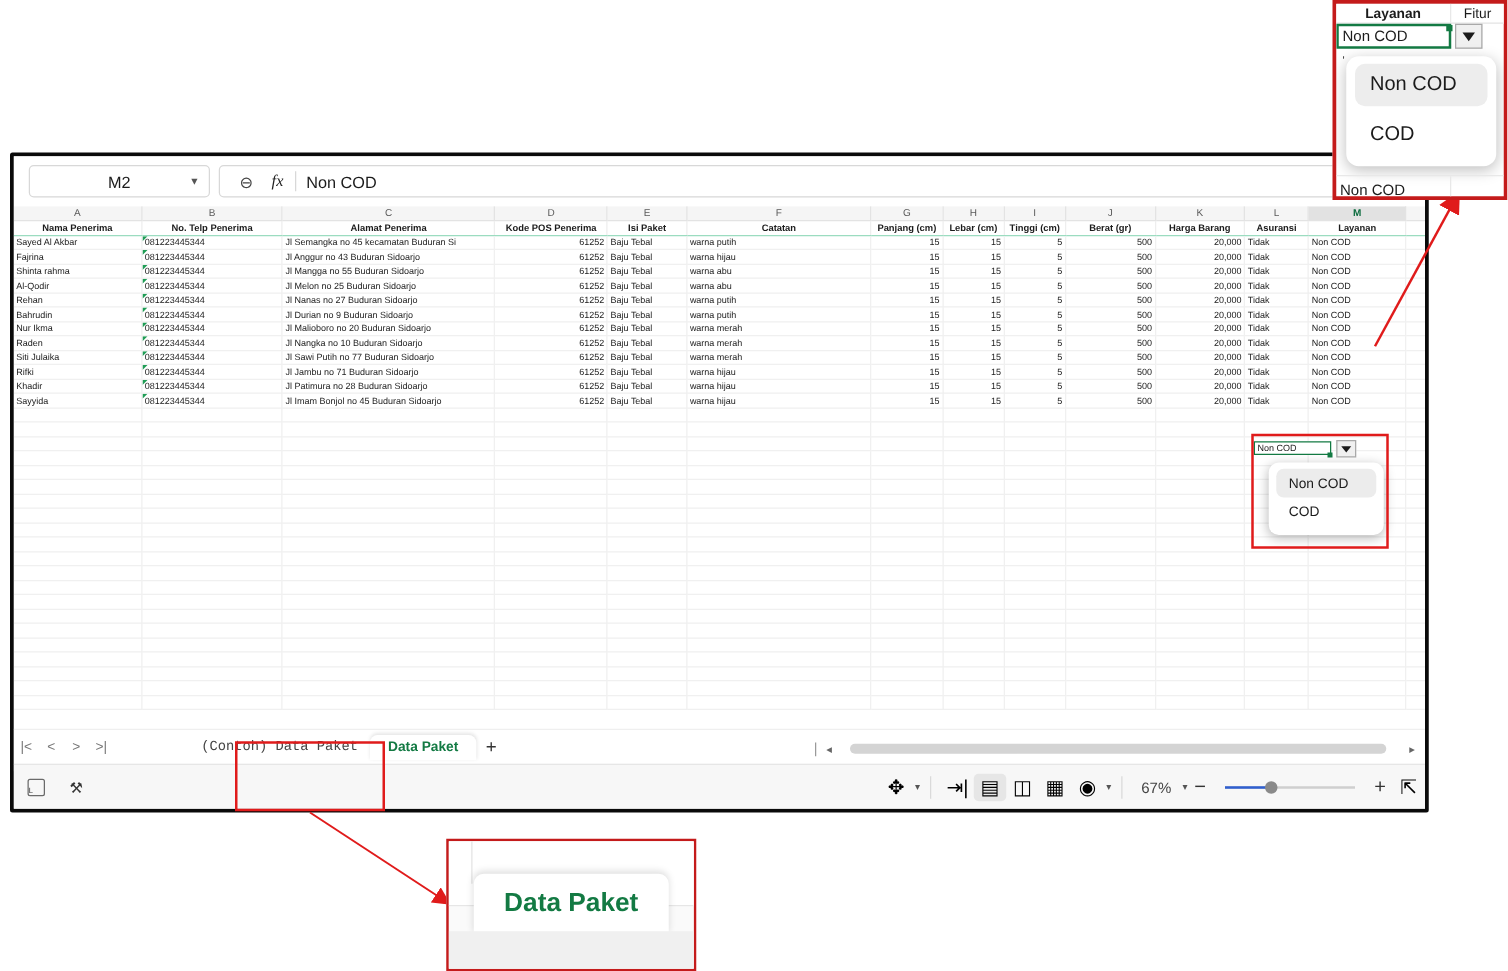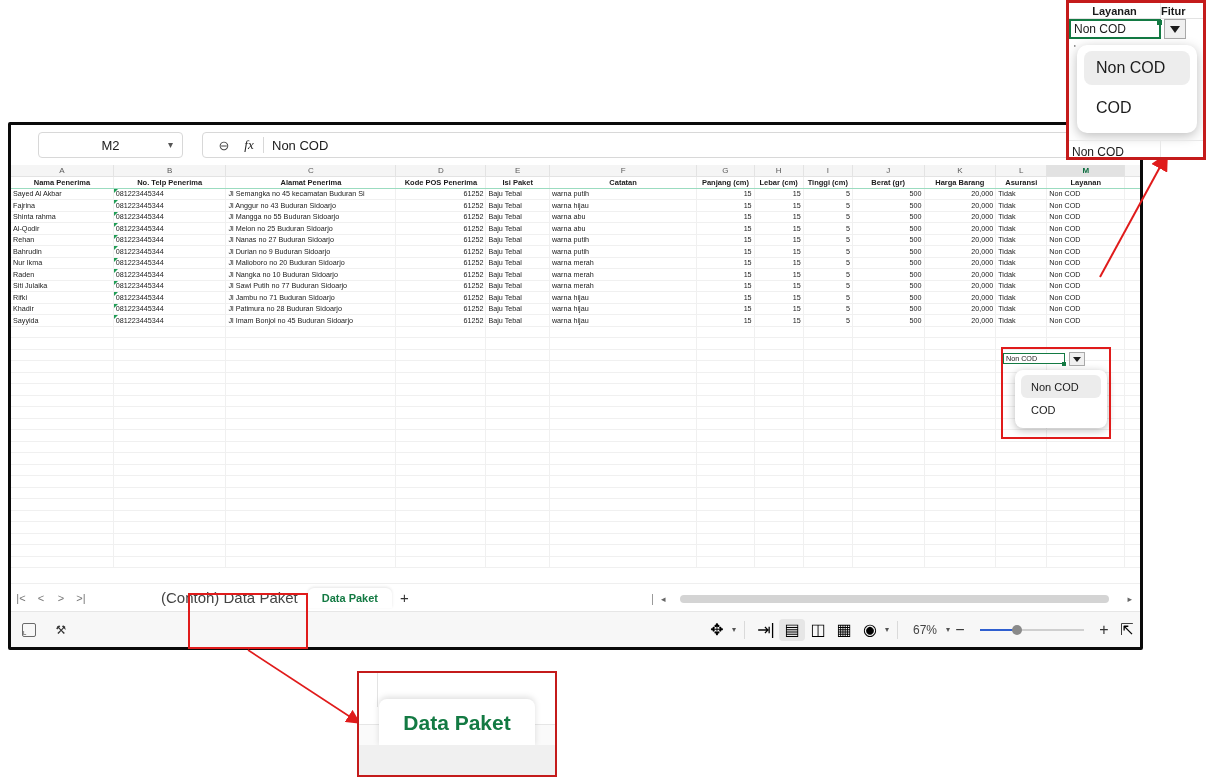--- a/index.html
+++ b/index.html
@@ -18,21 +18,21 @@
     width: 1135px; height: 528px;
     background: #ffffff;
     border: 3px solid #0a0a0a;
     border-radius: 2px;
     overflow: hidden;
   }
 
   
   #formula-row {
     position: relative; height: 40px; background: #ffffff;
-    display: flex; align-items: center; padding: 0 21px; gap: 12px;
+    display: flex; align-items: center; padding: 0 6px;
   }
   #name-box {
     width: 145px; height: 26px; margin-left: 6px;
     border: 1px solid #d8d8d8; border-radius: 4px; background:#fff;
     display: flex; align-items: center; justify-content: center;
     position: relative; font-size: 13px; color: #1b1b1b;
   }
   #name-box .nb-chev {
     position: absolute; right: 9px; top: 6px;
     font-size: 10px; color: #555;
@@ -154,22 +154,22 @@
   
   #tabbar {
     position: absolute; left: 0; bottom: 36px;
     width: 1135px; height: 28px;
     background: #ffffff;
     display: flex; align-items: center;
     border-top: 1px solid #efefef;
   }
   .navbtn { width: 20px; text-align:center; font-size: 11px; color:#777; }
   #tab-contoh {
-    margin-left: 60px; font-size: 15px; color: #444;
-    padding: 0 10px; white-space: nowrap;
+    margin-left: 60px; font-size: 11px; color: #444;
+    padding: 0 10px; white-space: nowrap; font-family: Liberation Mono, monospace;
   }
   #tab-active {
     font-size: 11px; font-weight: bold; color: #137a43;
     padding: 4px 14px; background:#fff;
     border-radius: 6px 6px 0 0;
     box-shadow: 0 -1px 3px rgba(0,0,0,0.10);
     white-space: nowrap;
   }
   #tab-add { margin-left: 8px; font-size: 15px; color:#333; }
   #hscroll-zone {
@@ -232,21 +232,21 @@
     z-index: 30;
   }
   #ct-hdrrow {
     height: 16px; display:flex; border-bottom:1px solid #e3e3e3; background:#fff;
   }
   #ct-hdrrow .c1 {
     width: 92px; text-align:center; font-size: 11px; font-weight:bold; color:#1b1b1b;
     border-right:1px solid #e8e8e8; line-height:16px;
   }
   #ct-hdrrow .c2 {
-    flex:1; font-size:11px; font-weight:bold;color:#1b1b1b;line-height:16px;
+    flex:1; text-align:center; font-size:11px; font-weight:normal;color:#1b1b1b;line-height:16px;
   }
   #ct-cellrow { position:relative; height: 20px; display:flex; }
   #ct-cell {
     width: 92px; height: 20px; border: 2px solid #137a43;
     font-size: 12px; color:#1b1b1b; display:flex;align-items:center;padding-left:3px;
     background:#fff;
   }
   #ct-handle{position:absolute;left:88px;top:17px;width:5px;height:5px;background:#137a43;}
   #ct-arrow {
     width: 22px; height: 20px; margin-left: 3px;

